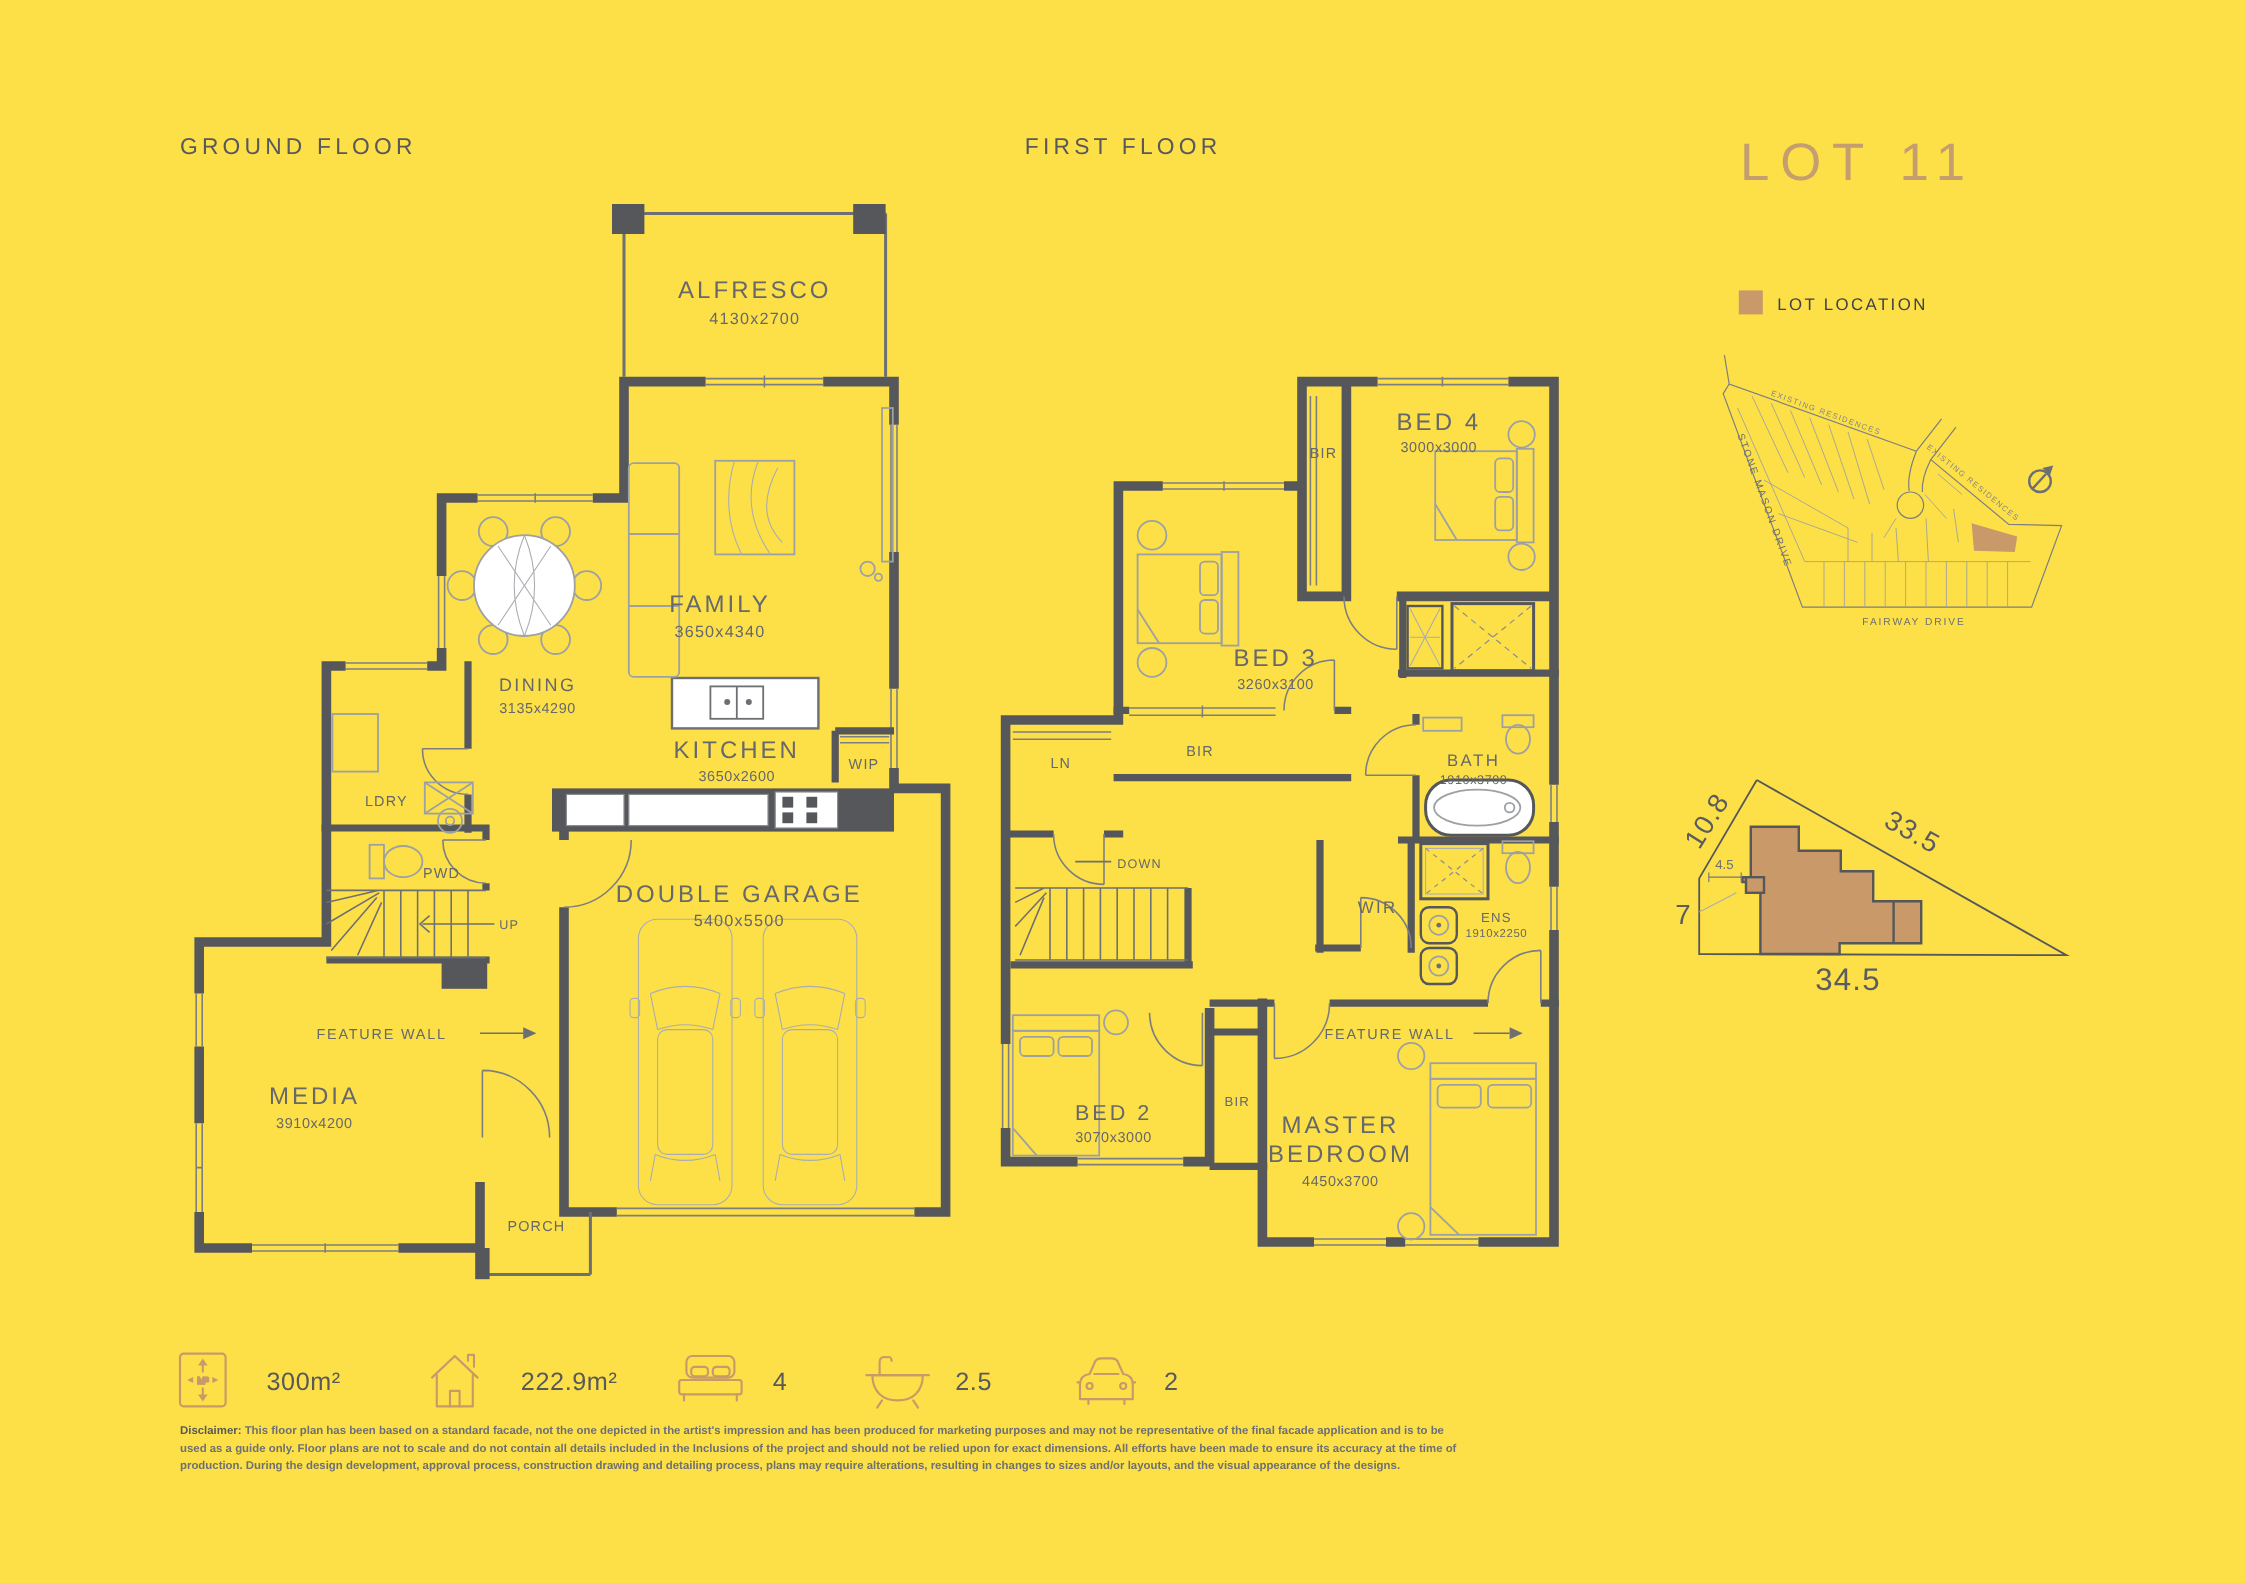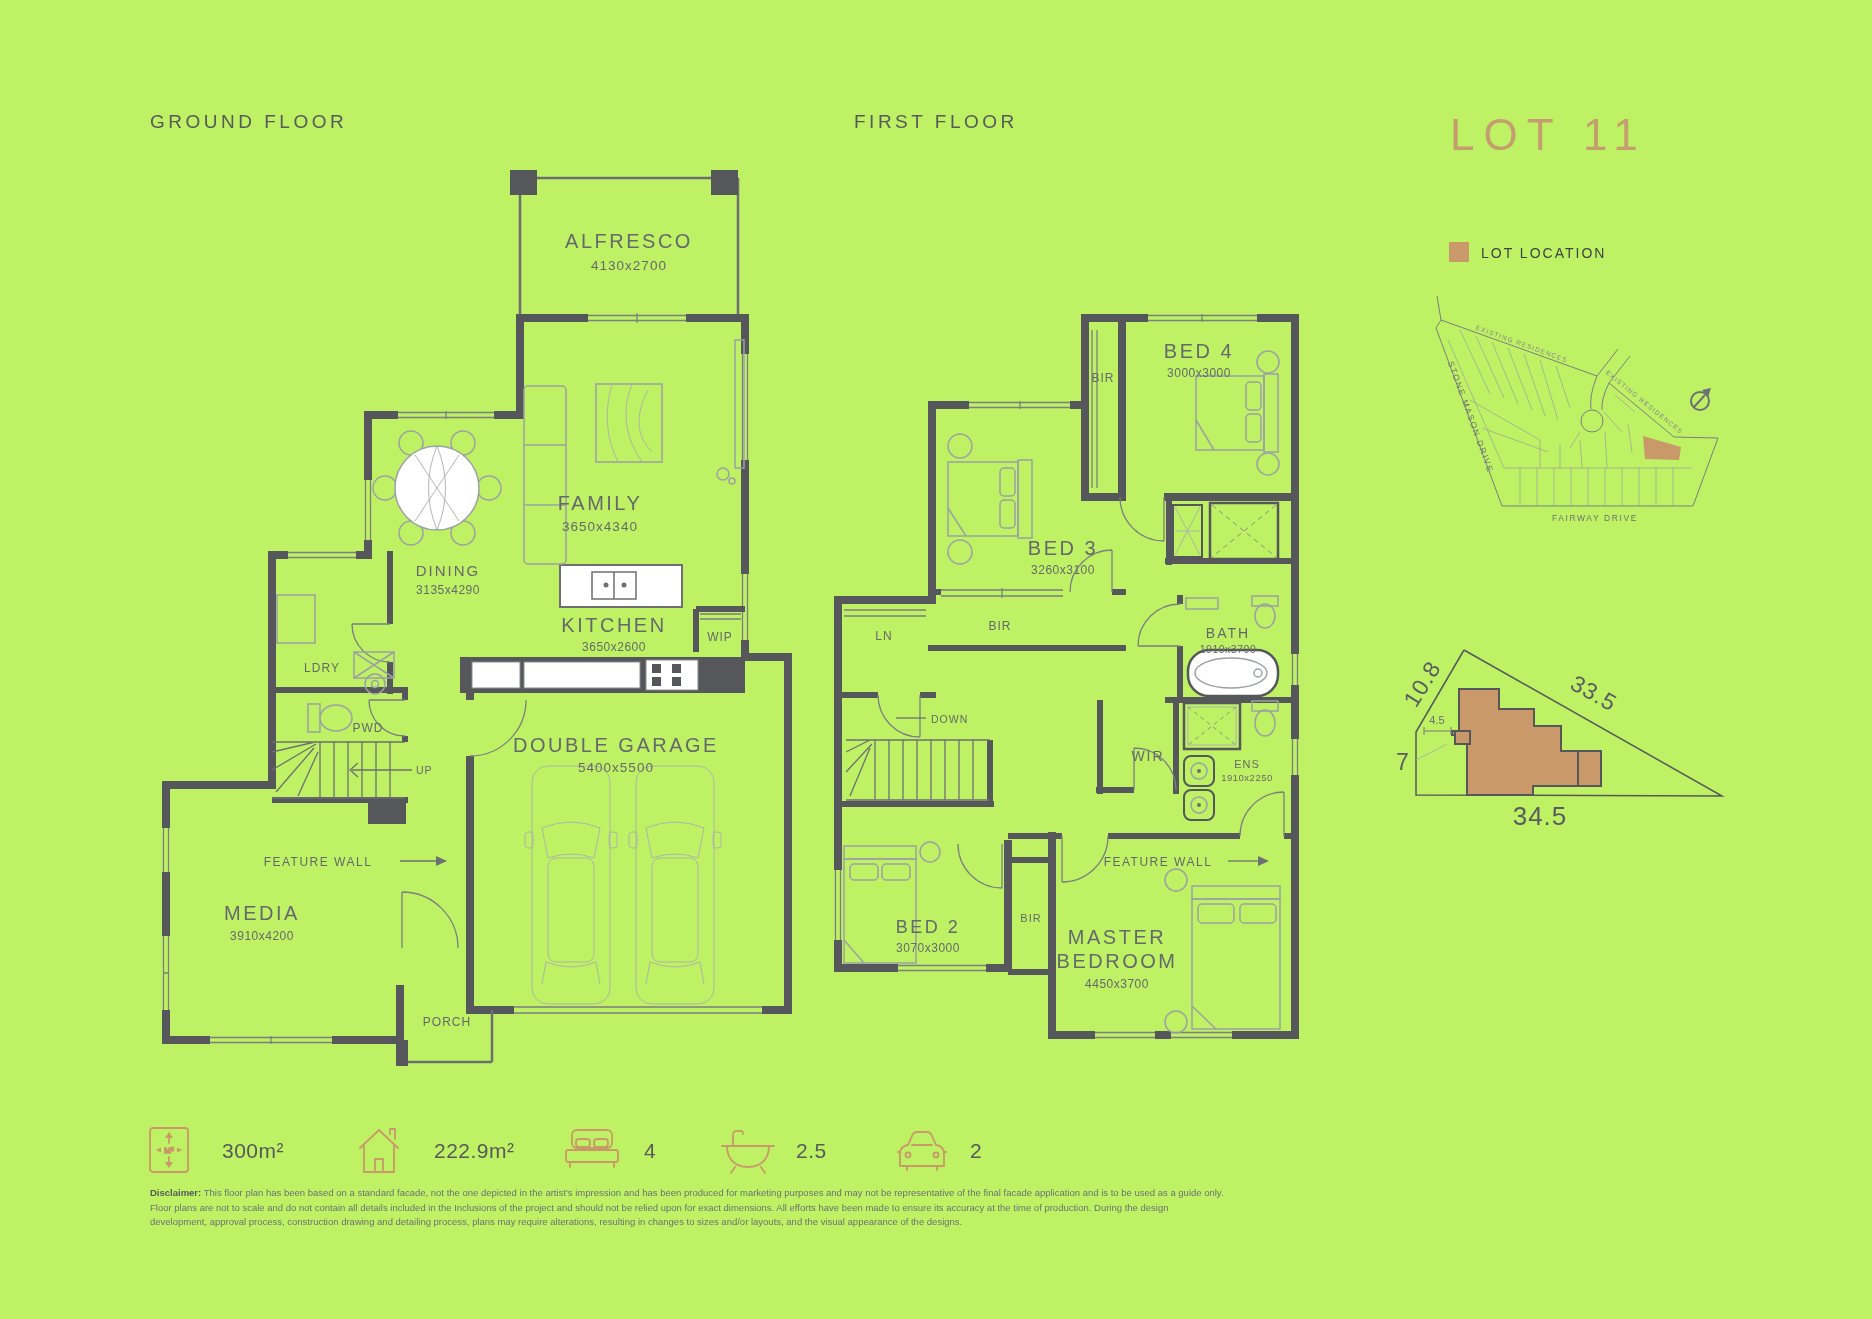--- a/index.html
+++ b/index.html
@@ -1,17 +1,17 @@
 <!DOCTYPE html>
 <html><head>
 <meta charset="utf-8">
 <style>
   html,body{margin:0;padding:0;background:#ffffff;}
   body{font-family:"Liberation Sans", sans-serif;}
-  #canvas{position:relative;width:1872px;height:1319px;background:#bef264;overflow:hidden;}
+  #canvas{position:relative;width:1872px;height:1319px;background:#fde047;overflow:hidden;}
   svg text{font-family:"Liberation Sans", sans-serif;fill:#66686c;text-anchor:middle;}
   .floor-title{font-size:19px;letter-spacing:3.5px;fill:#58595b;text-anchor:start;}
   .room-l{font-size:20px;letter-spacing:2.5px;}
   .room-m{font-size:15px;letter-spacing:2px;}
   .room-s{font-size:12px;letter-spacing:1px;}
   .dims-l{font-size:13.5px;letter-spacing:1px;}
   .dims-m{font-size:12px;letter-spacing:.5px;}
   .dims-s{font-size:10.5px;letter-spacing:.5px;}
   .ann{font-size:12px;letter-spacing:1.5px;}
   .ann-s{font-size:10.5px;letter-spacing:1px;text-anchor:start;}
@@ -28,21 +28,21 @@
   .win{stroke:#7c7e82;stroke-width:1.3;fill:none;}
   .door{stroke:#7c7e82;stroke-width:1.3;fill:none;}
   .furn{stroke:#9da0a4;stroke-width:1.5;fill:none;}
   .furnthin{stroke:#aaadb1;stroke-width:.9;fill:none;}
   .stair{stroke:#6d6f73;stroke-width:1.3;fill:none;}
   .mapline{stroke:#7c7e82;stroke-width:1;fill:none;}
   .parcel{stroke:#9b9da1;stroke-width:.7;fill:none;}
   .siteline{stroke:#55575b;stroke-width:1.5;fill:none;}
   .dimline{stroke:#77797d;stroke-width:1;fill:none;}
   .staticon{stroke:#c9996a;stroke-width:1.8;fill:none;stroke-linecap:round;stroke-linejoin:round;}
-  #disclaimer{position:absolute;left:150px;top:1186px;width:1075px;font-size:9.5px;line-height:1.55;color:#6e7073;}
+  #disclaimer{position:absolute;left:150px;top:1186px;width:1075px;font-size:9.5px;line-height:1.55;color:#6e7073;font-weight:bold;}
   #disclaimer b{color:#58595b;}
 </style>
 </head>
 <body>
 
 <div id="canvas">
 <svg width="1872" height="1319" viewBox="0 0 1872 1319">
 
   <g>
     <text class="floor-title" x="150" y="128">GROUND FLOOR</text>

